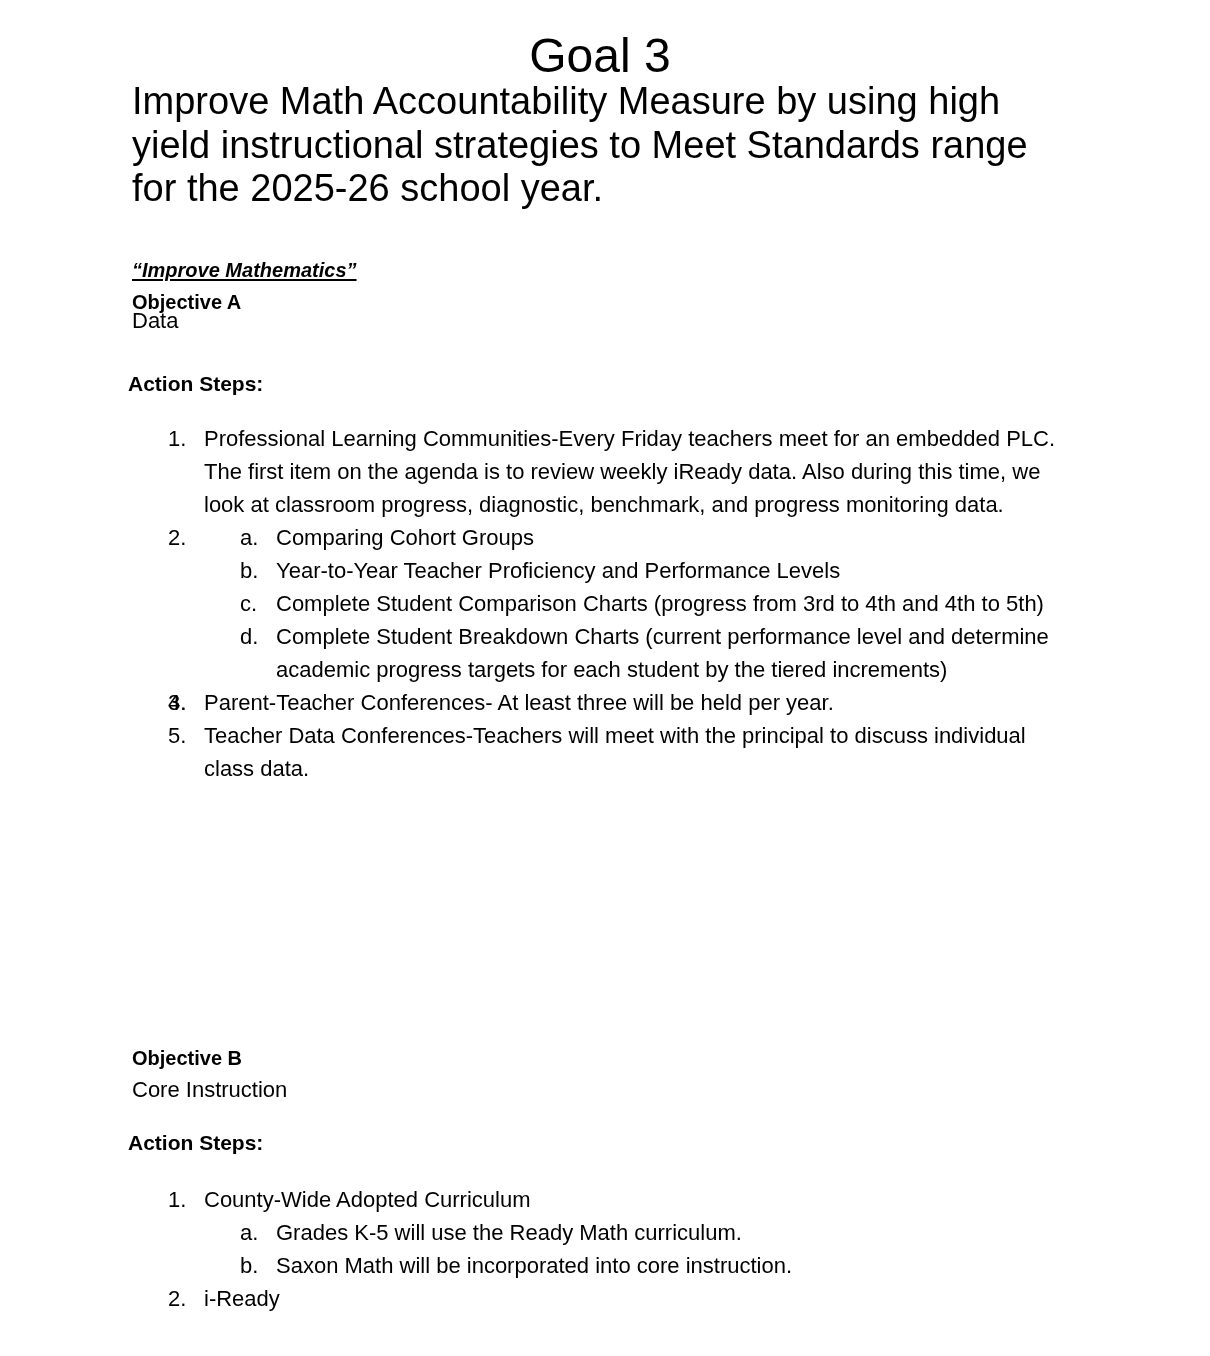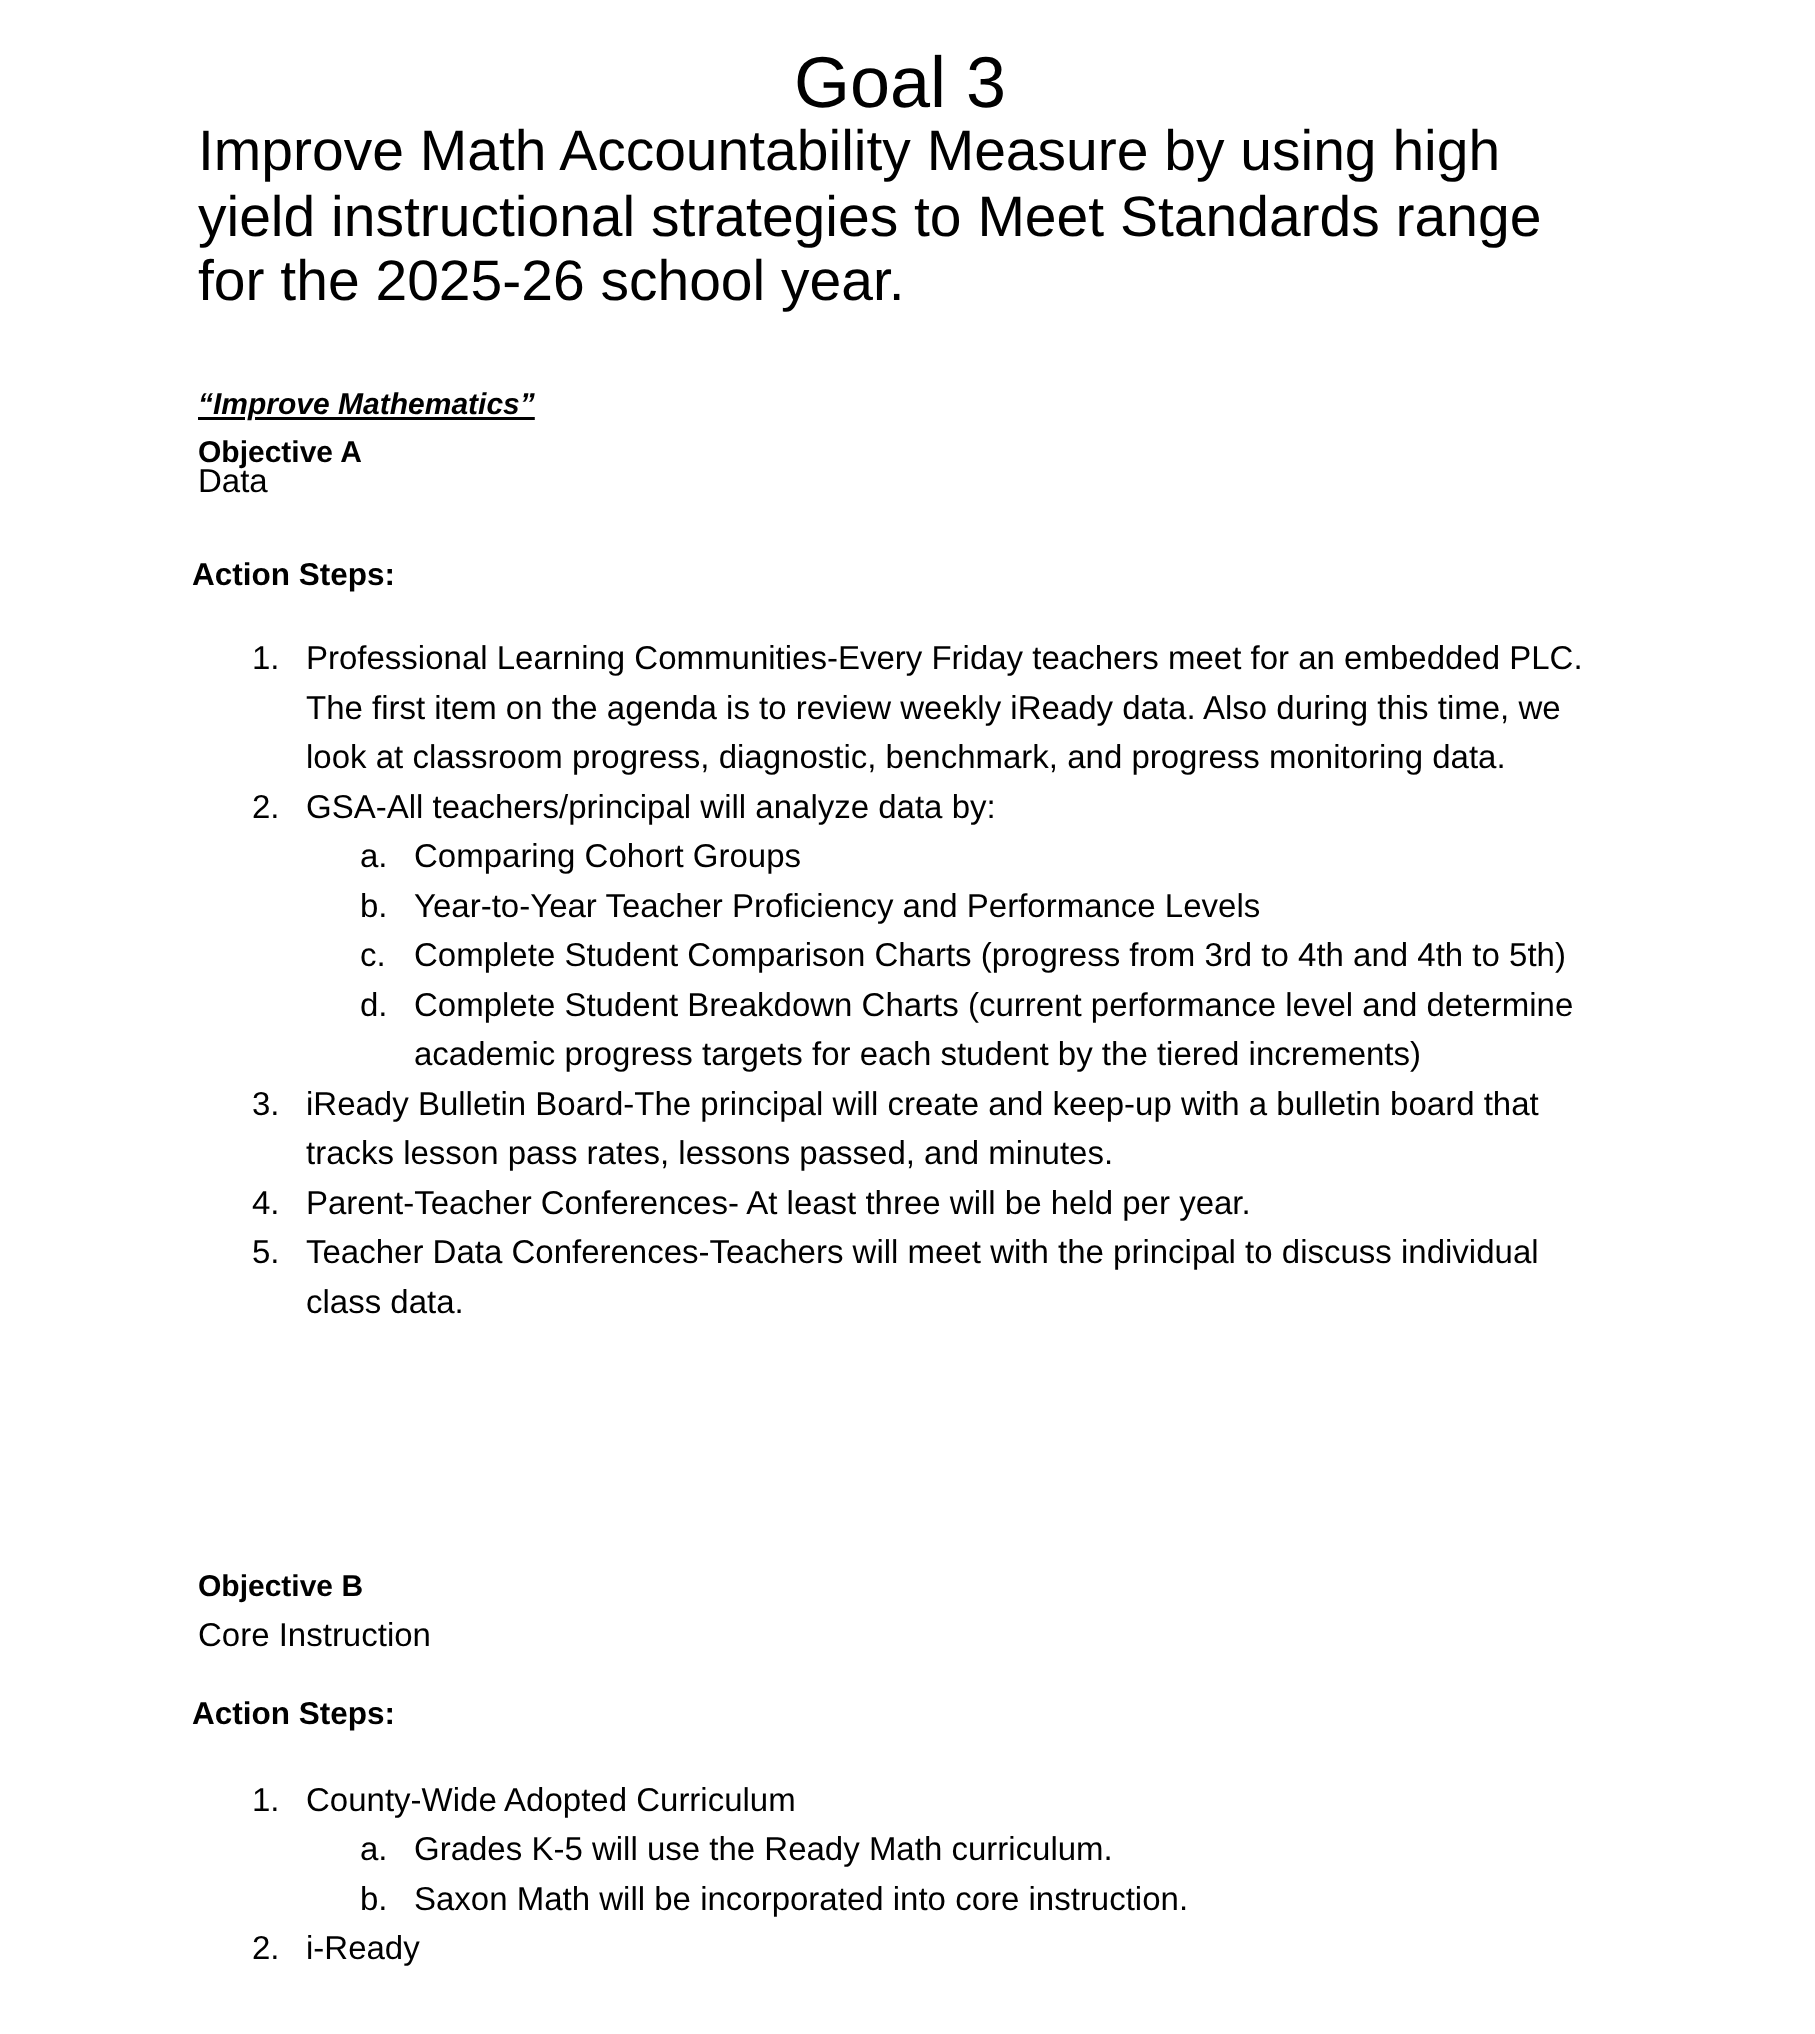--- a/index.html
+++ b/index.html
@@ -120,41 +120,39 @@
     <p class="objective-desc" style="top:306px;">Data</p>
     <p class="action-label" style="top:372px;">Action Steps:</p>
 
     <div class="list" style="top:422px;">
       <div class="li">
         <span class="num">1.</span>
         <span>Professional Learning Communities-Every Friday teachers meet for an embedded PLC. The first item on the agenda is to review weekly iReady data. Also during this time, we look at classroom progress, diagnostic, benchmark, and progress monitoring data.</span>
       </div>
       <div class="li">
         <span class="num">2.</span>
-        <span>GSA-All teachers/principal will analyze data by:</span>
       </div>
       <div class="li sub">
         <span class="num">a.</span>
         <span>Comparing Cohort Groups</span>
       </div>
       <div class="li sub">
         <span class="num">b.</span>
         <span>Year-to-Year Teacher Proficiency and Performance Levels</span>
       </div>
       <div class="li sub">
         <span class="num">c.</span>
         <span>Complete Student Comparison Charts (progress from 3rd to 4th and 4th to 5th)</span>
       </div>
       <div class="li sub">
         <span class="num">d.</span>
         <span>Complete Student Breakdown Charts (current performance level and determine academic progress targets for each student by the tiered increments)</span>
       </div>
       <div class="li">
         <span class="num">3.</span>
-        <span>iReady Bulletin Board-The principal will create and keep-up with a bulletin board that tracks lesson pass rates, lessons passed, and minutes.</span>
       </div>
       <div class="li">
         <span class="num">4.</span>
         <span>Parent-Teacher Conferences- At least three will be held per year.</span>
       </div>
       <div class="li">
         <span class="num">5.</span>
         <span>Teacher Data Conferences-Teachers will meet with the principal to discuss individual class data.</span>
       </div>
     </div>

